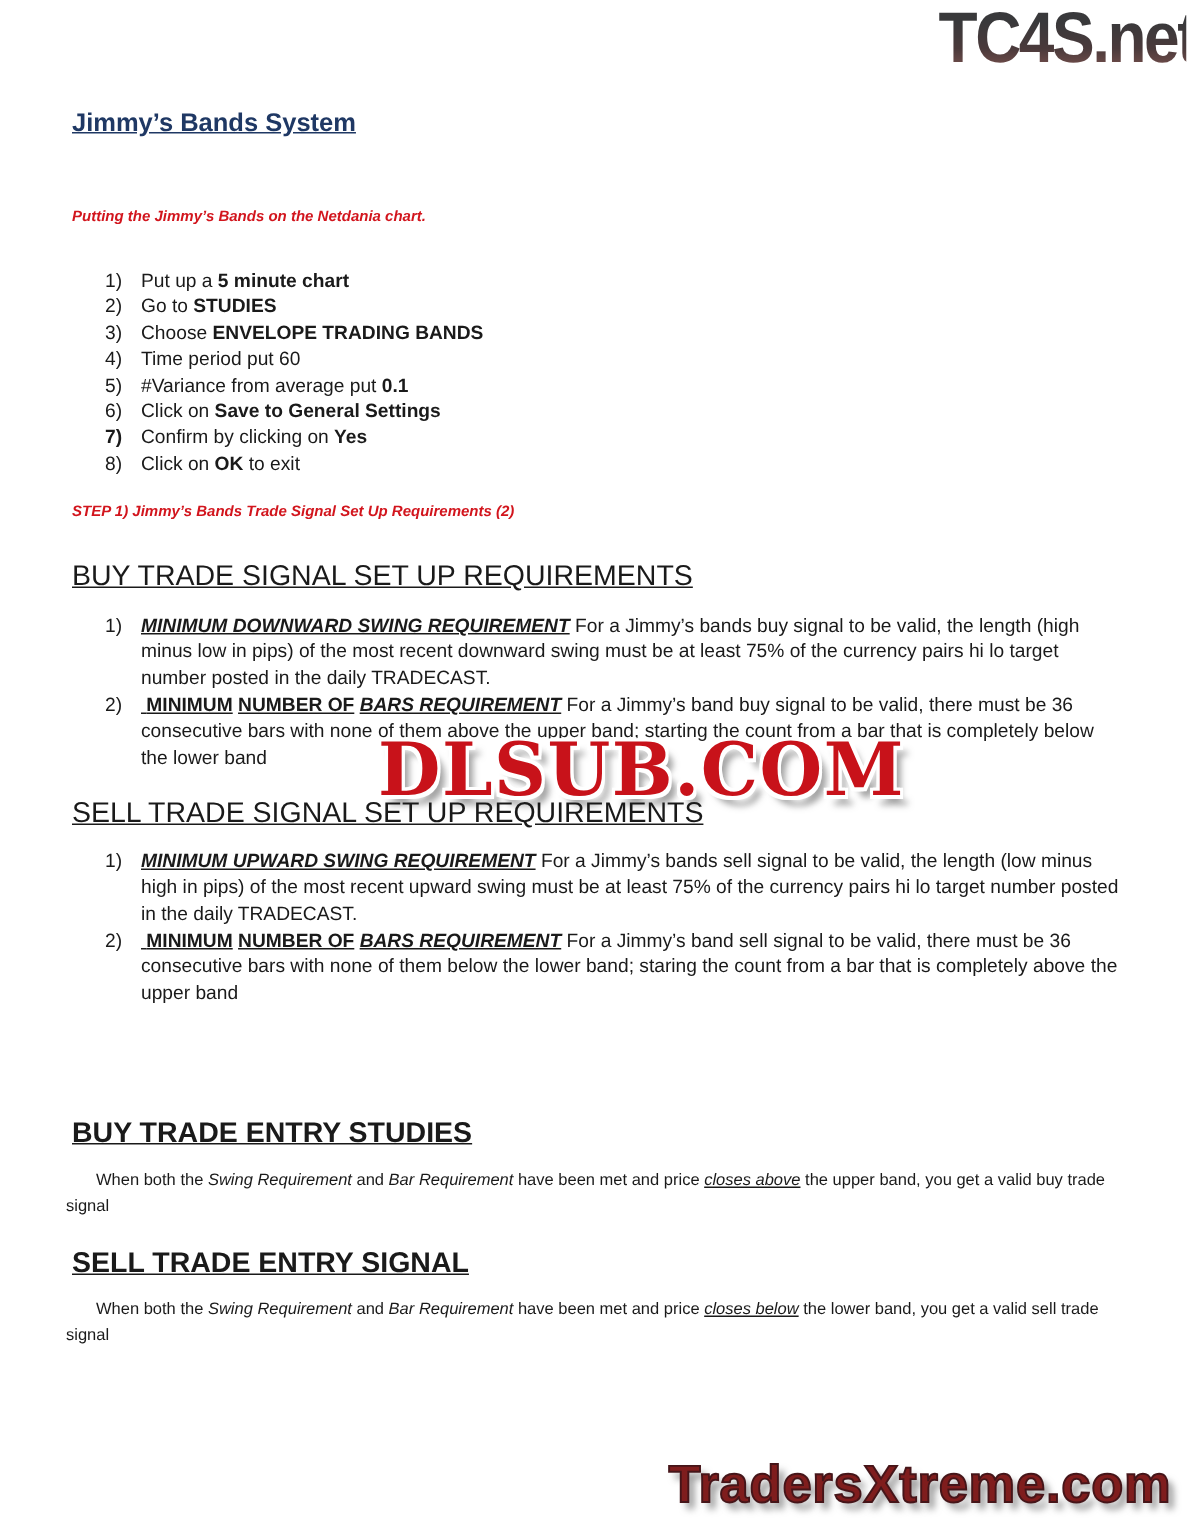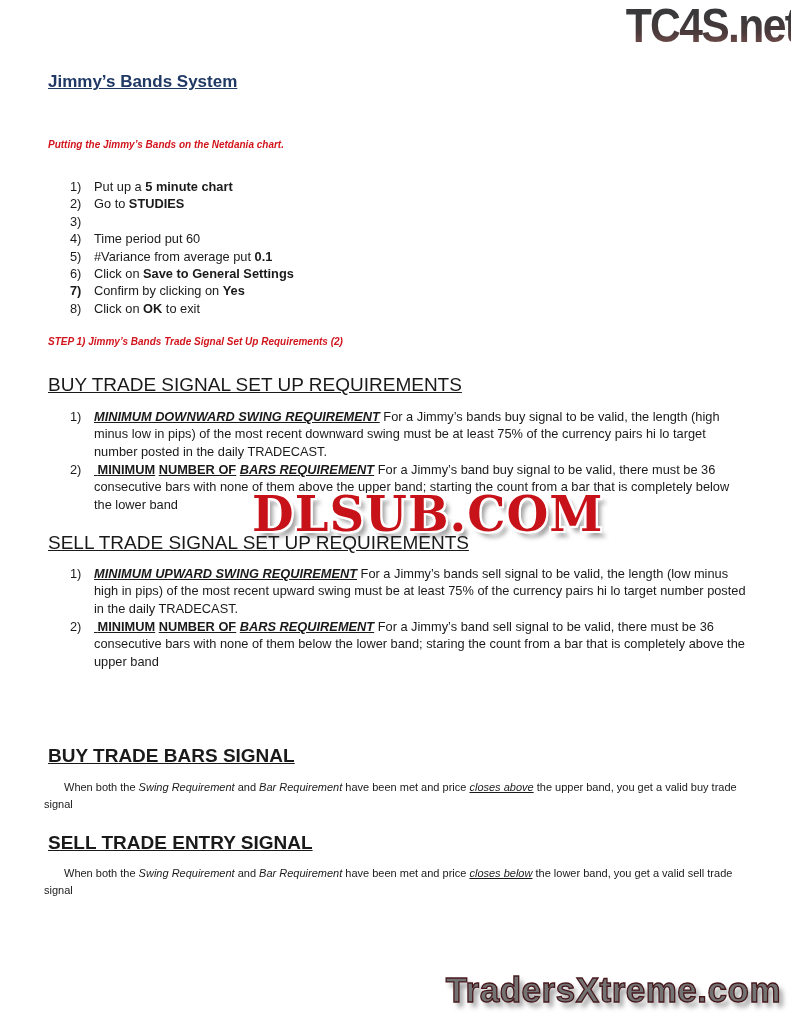--- a/index.html
+++ b/index.html
@@ -138,21 +138,21 @@
 
   
   .bottom-logo {
     position: absolute;
     right: 10px;
     top: 970px;
     font-family: "Liberation Sans", sans-serif;
     font-weight: bold;
     font-size: 35px;
     letter-spacing: 0.5px;
-    color: #737373;
+    color: #7f1d1d;
     -webkit-text-stroke: 1.3px #451519;
     text-shadow: 4px 5px 5px rgba(120,120,120,0.75);
   }
 </style>
 </head>
 <body>
 
 <div class="page">
 
   <div class="top-logo">TC4S.net</div>
@@ -165,20 +165,21 @@
     <div class="li">
       <span class="num">1)</span>
       <span class="li-text"><span>Put up a </span><b>5 minute chart</b><span></span></span>
     </div>
     <div class="li">
       <span class="num">2)</span>
       <span class="li-text"><span>Go to </span><b>STUDIES</b><span></span></span>
     </div>
     <div class="li">
       <span class="num">3)</span>
+      <span class="li-text"><span>Choose </span><b>ENVELOPE TRADING BANDS</b><span></span></span>
     </div>
     <div class="li">
       <span class="num">4)</span>
       <span class="li-text"><span>Time period put 60</span><b></b><span></span></span>
     </div>
     <div class="li">
       <span class="num">5)</span>
       <span class="li-text"><span>#Variance from average put </span><b>0.1</b><span></span></span>
     </div>
     <div class="li">
@@ -219,21 +220,21 @@
       <span class="num">1)</span>
       <span class="li-text"><span class="req-title">MINIMUM UPWARD SWING REQUIREMENT</span><span> For a Jimmy’s bands sell signal to be valid, the length (low minus high in pips) of the most recent upward swing must be at least 75% of the currency pairs hi lo target number posted in the daily TRADECAST.</span></span>
     </div>
     <div class="li req-item">
       <span class="num">2)</span>
       <span class="li-text"><span class="bu"> MINIMUM</span> <span class="bu">NUMBER OF</span> <span class="biu">BARS REQUIREMENT</span><span> For a Jimmy’s band sell signal to be valid, there must be 36 consecutive bars with none of them below the lower band; staring the count from  a bar that is completely above the upper band</span></span>
     </div>
   </div>
 
 
-  <div class="subheading bold pos-buy-entry-sub">BUY TRADE BARS SIGNAL</div>
+  <div class="subheading bold pos-buy-entry-sub">BUY TRADE ENTRY STUDIES</div>
 
   <p class="entry-para pos-buy-entry-para"><span>When both the </span><i>Swing Requirement</i><span> and </span><i>Bar Requirement</i><span> have been met and price </span><span class="iu">closes above</span><span> the upper band, you get a valid buy trade signal</span></p>
 
   <div class="subheading bold pos-sell-entry-sub">SELL TRADE ENTRY SIGNAL</div>
 
   <p class="entry-para pos-sell-entry-para"><span>When both the </span><i>Swing Requirement</i><span> and </span><i>Bar Requirement</i><span> have been met and price </span><span class="iu">closes below</span><span> the lower band, you get a valid sell trade signal</span></p>
 
   <div class="bottom-logo">TradersXtreme.com</div>
 
 </div>

